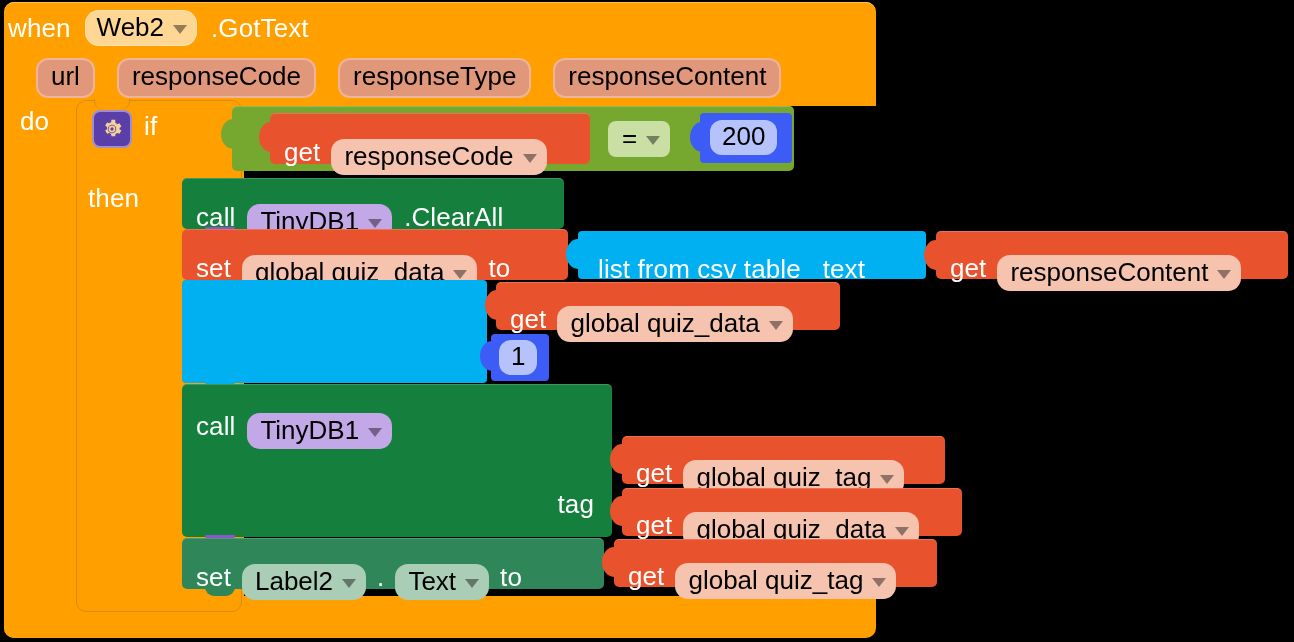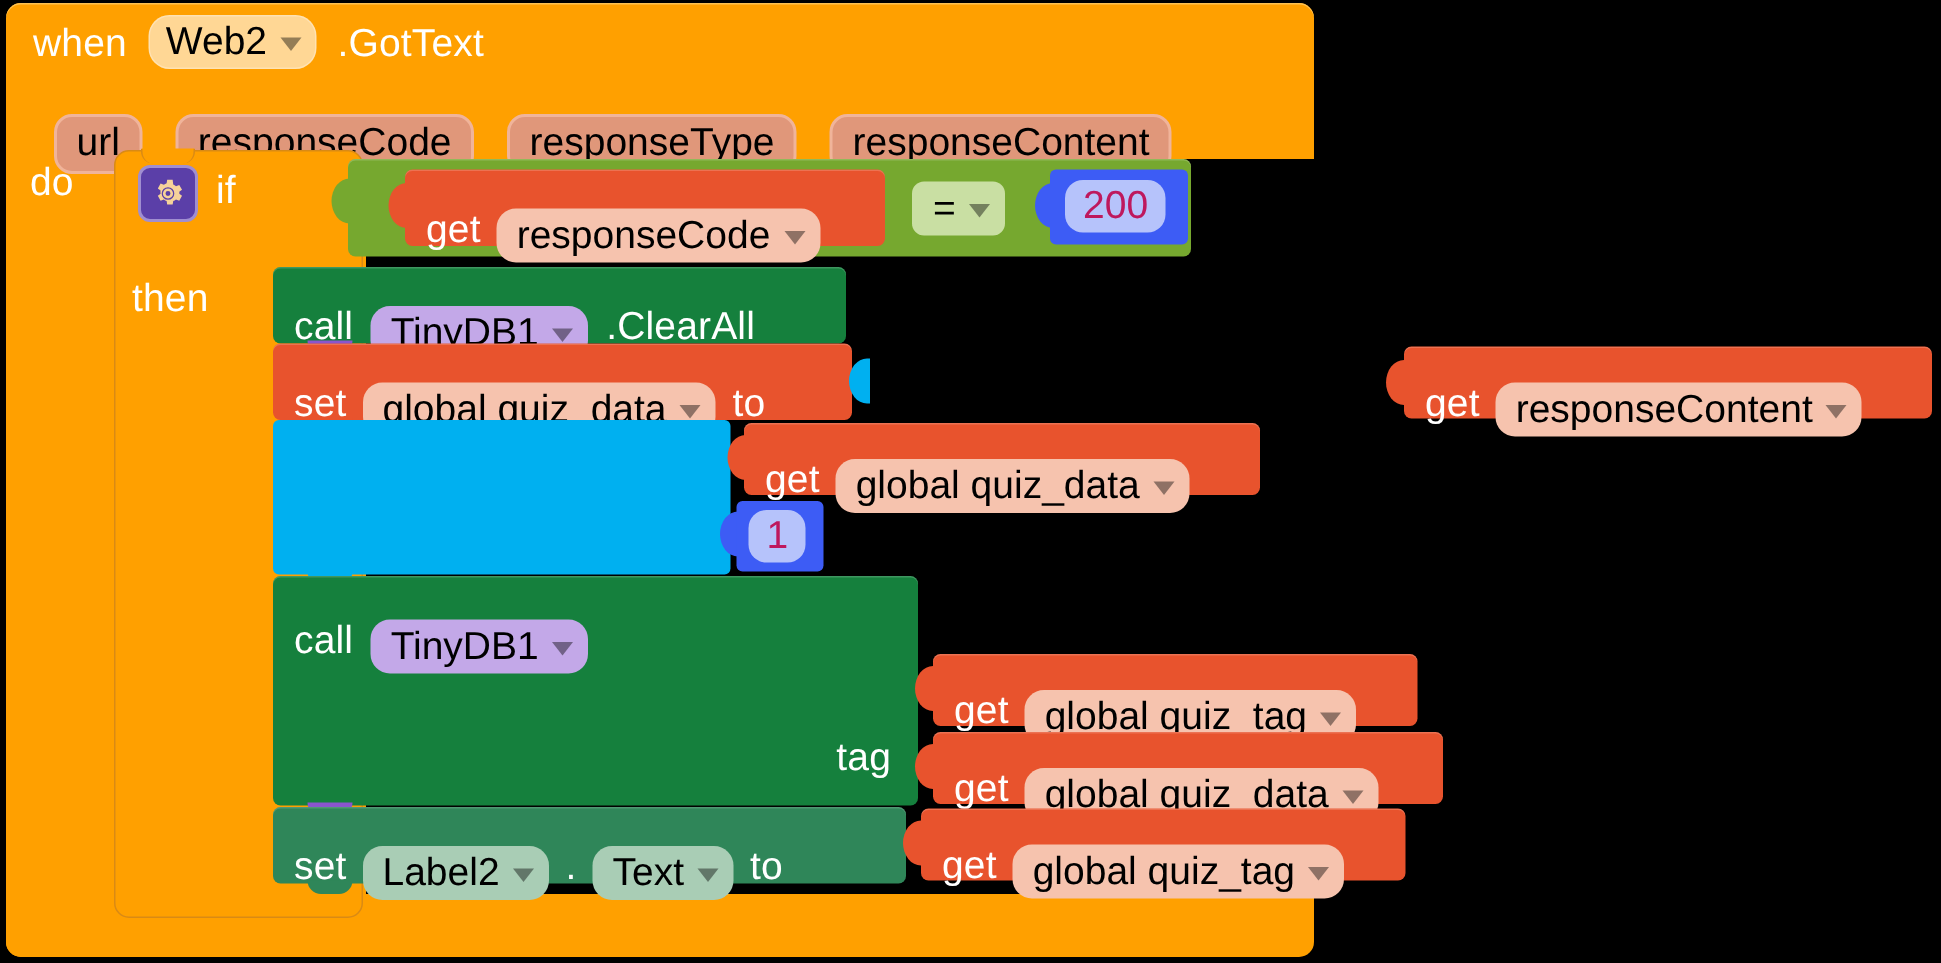--- a/index.html
+++ b/index.html
@@ -69,30 +69,30 @@
   }
   .event-bottom {
     position: absolute;
     left: 4px; top: 596px;
     width: 872px; height: 42px;
     background: #ffa000;
     border-radius: 0 0 10px 10px;
   }
   .event-when-row {
     position: absolute;
-    left: 22px; top: 10px;
+    left: 8px; top: 10px;
     display: flex; align-items: center; gap: 14px;
   }
   .field-component {
     background: #ffd795;
     box-shadow: 0 0 0 1px rgba(255,255,255,0.28) inset;
   }
   .event-params {
     position: absolute;
-    left: 36px; top: 76px;
+    left: 36px; top: 58px;
     display: flex; align-items: flex-end; gap: 22px;
   }
   .param-chip {
     background: #e0977a;
     border: 2px solid #f0b49a;
     border-radius: 12px;
     padding: 2px 13px 4px 13px;
     font-size: 26px;
     color: #000;
     white-space: nowrap;
@@ -178,21 +178,21 @@
   .mathblk {
     position: absolute;
     background: #3d5cf5;
     border-radius: 4px;
   }
   .num-field {
     background: #b6c3fb;
     border-radius: 12px;
     padding: 2px 12px 3px 12px;
     font-size: 26px;
-    color: #be185d;
+    color: #000000;
     display: inline-block;
     line-height: 1.15;
   }
   .tab-math {
     position: absolute;
     width: 14px; height: 30px;
     background: #3d5cf5;
     border-radius: 12px 0 0 12px / 15px 0 0 15px;
   }
 
@@ -332,20 +332,26 @@
       <span class="field field-var">
         <span>global quiz_data</span>
         <span class="caret"></span>
       </span>
       <span class="lbl">to</span>
     </div>
   </div>
   <div class="bump" style="left:205px; top:278px; background:#e8532d;"></div>
 
   <div class="tab-list" style="left:566px; top:239px;"></div>
+  <div class="listblk" style="left:578px; top:231px; width:348px; height:48px;">
+    <div class="row" style="padding:5px 0 0 20px; gap:22px;">
+      <span class="lbl">list from csv table</span>
+      <span class="lbl">text</span>
+    </div>
+  </div>
 
   <div class="tab-var" style="left:924px; top:240px;"></div>
   <div class="varblk" style="left:936px; top:231px; width:352px; height:48px;">
     <div class="row" style="padding:4px 0 0 14px; gap:11px;">
       <span class="lbl">get</span>
       <span class="field field-var">
         <span>responseContent</span>
         <span class="caret"></span>
       </span>
     </div>

